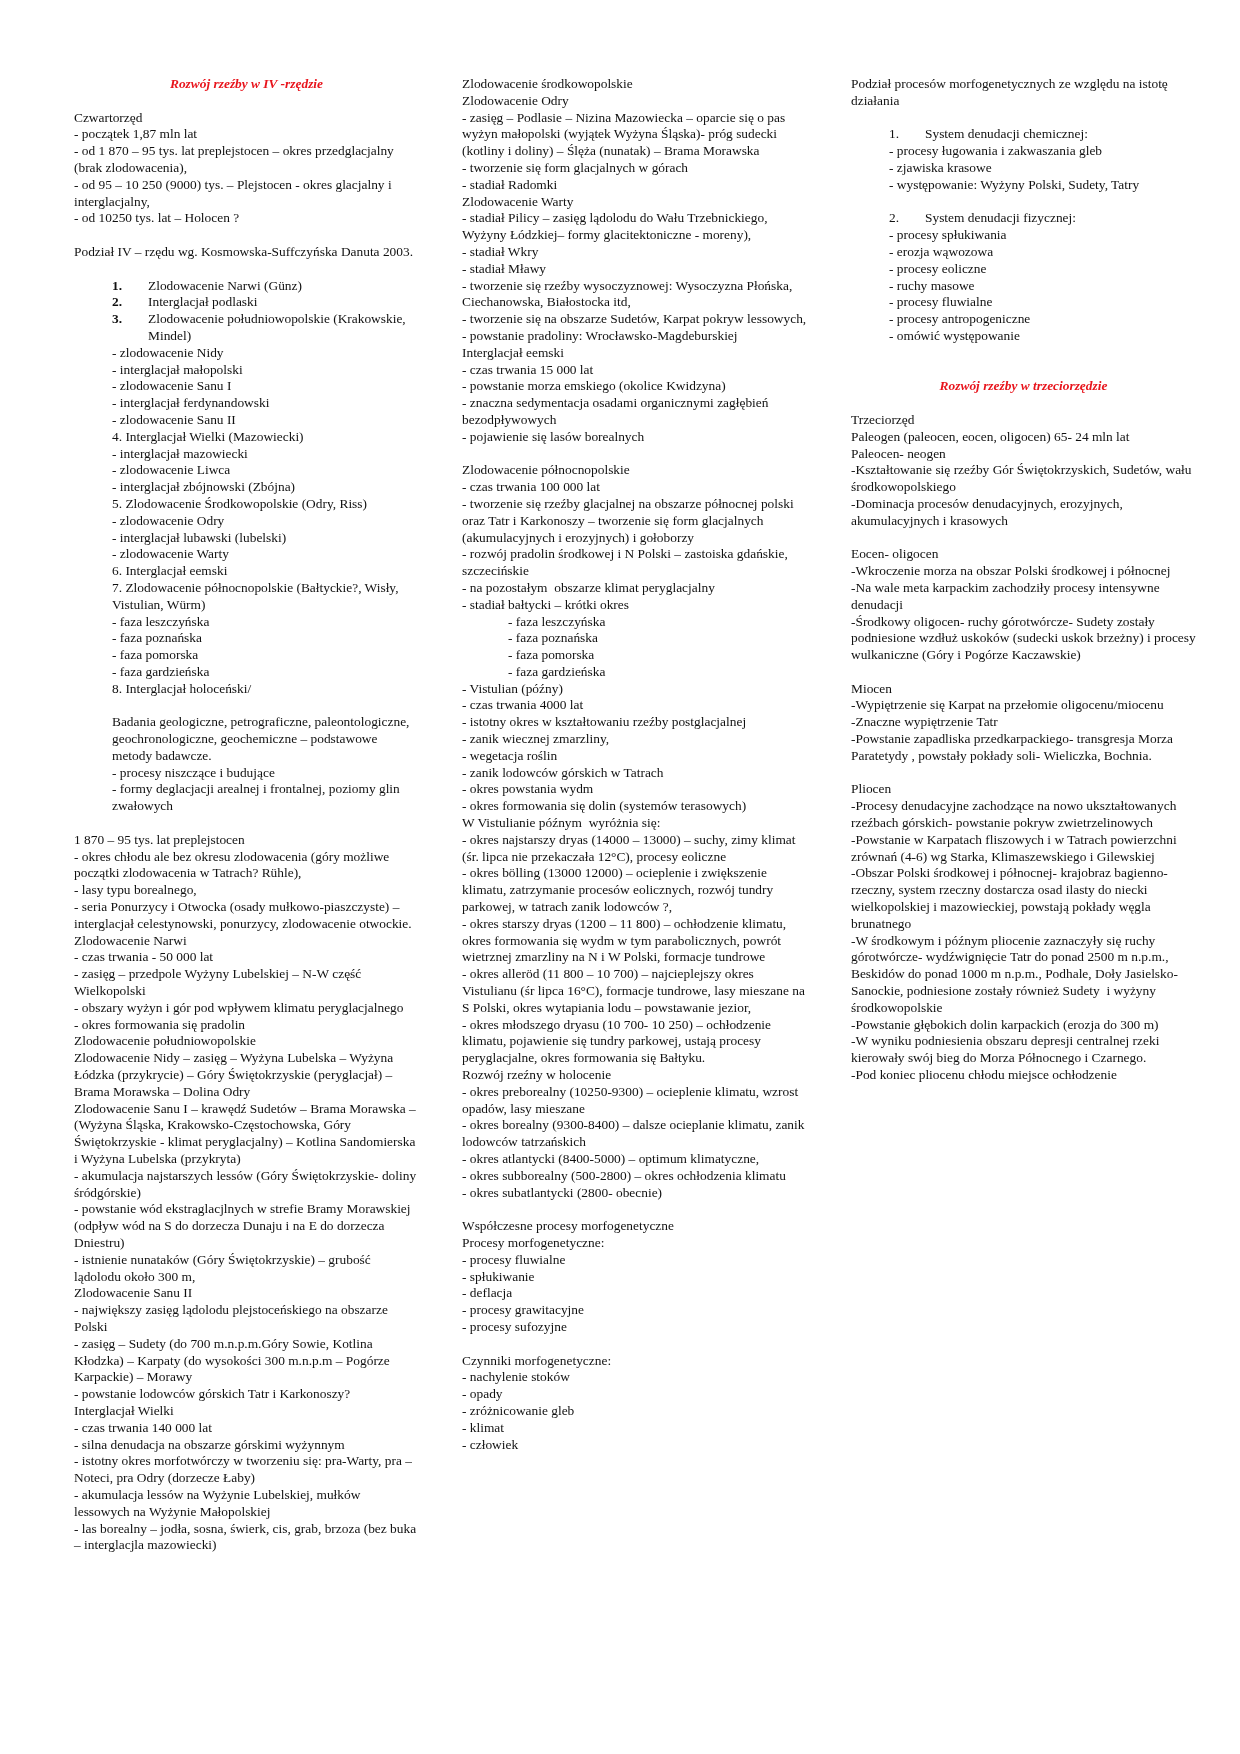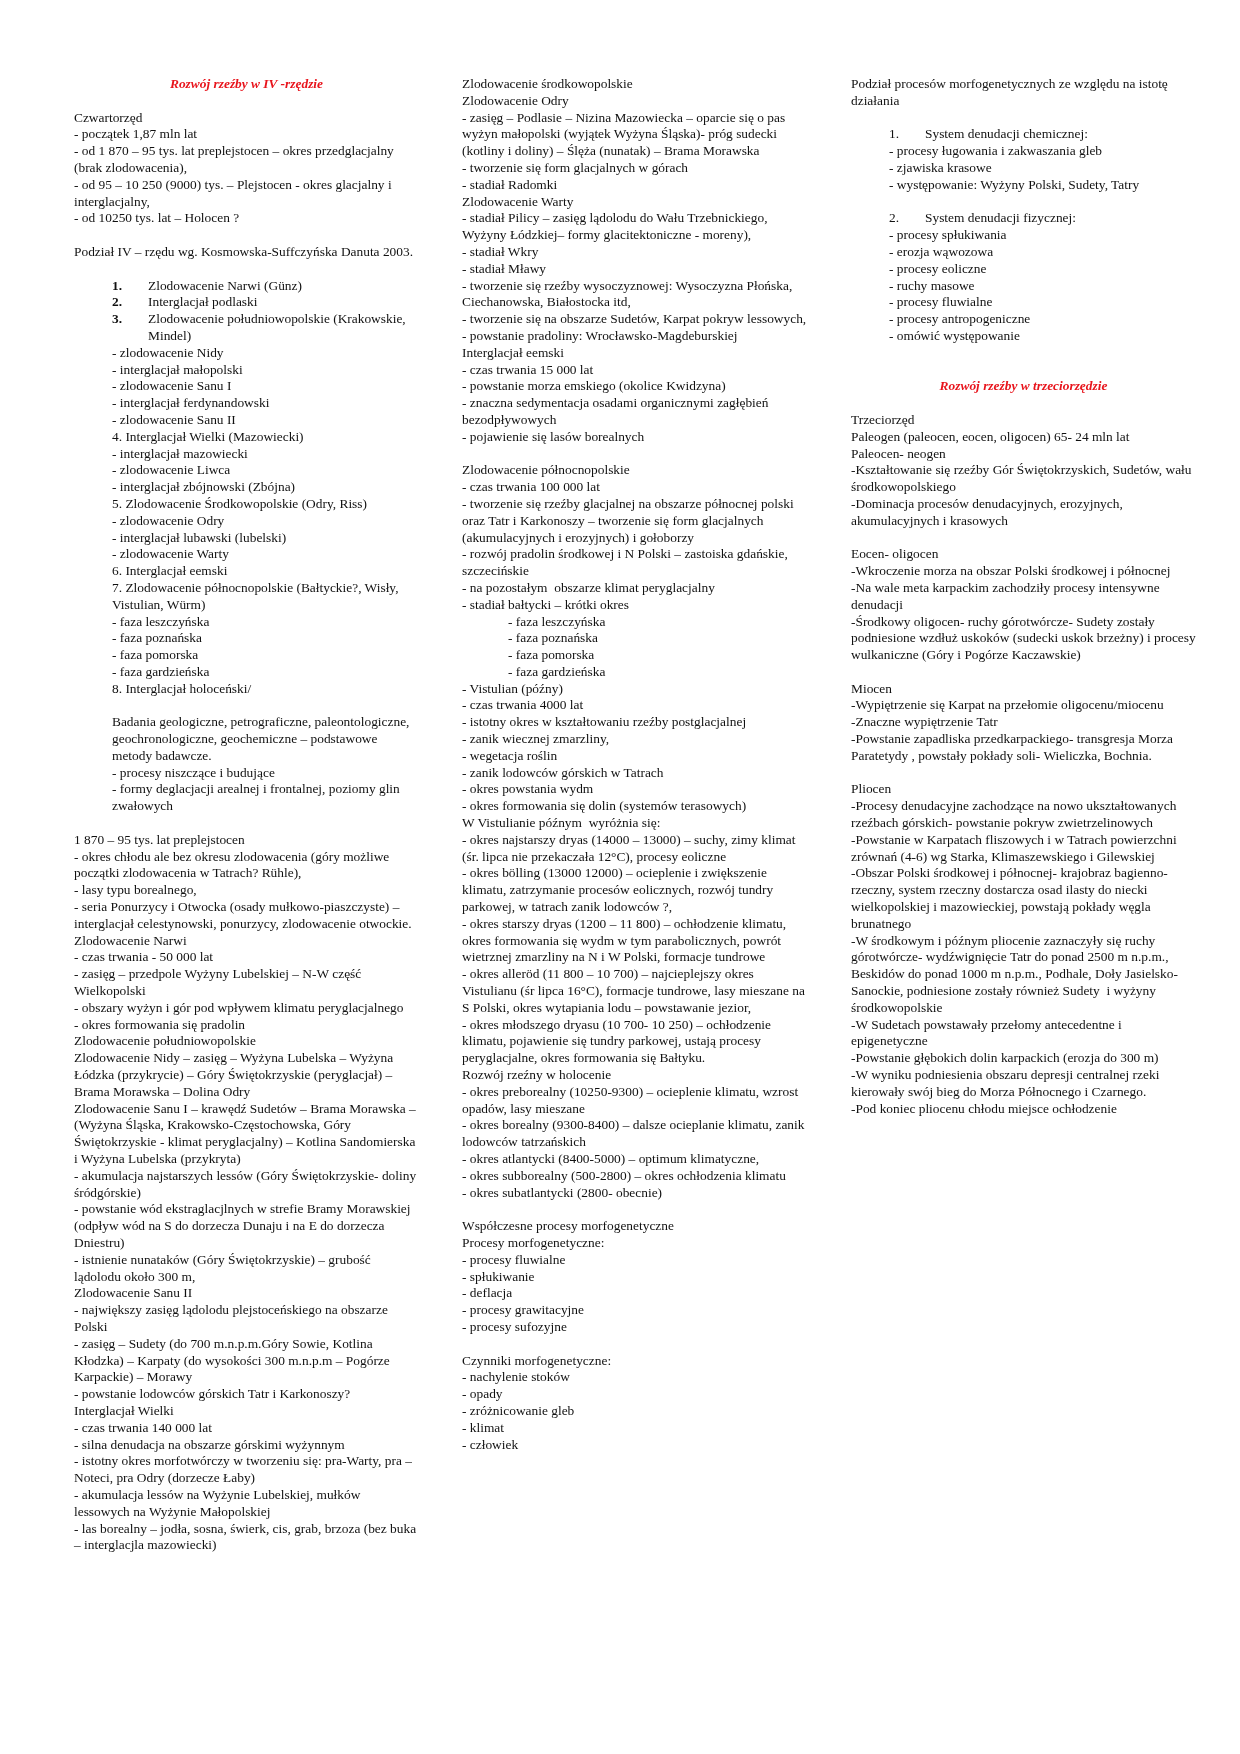--- a/index.html
+++ b/index.html
@@ -215,17 +215,16 @@
   <p class="line bold">Miocen</p>
   <p class="line">-Wypiętrzenie się Karpat na przełomie oligocenu/miocenu</p>
   <p class="line">-Znaczne wypiętrzenie Tatr</p>
   <p class="line">-Powstanie zapadliska przedkarpackiego- transgresja Morza Paratetydy , powstały pokłady soli- Wieliczka, Bochnia.</p>
   <div class="gap"></div>
   <p class="line bold">Pliocen</p>
   <p class="line">-Procesy denudacyjne zachodzące na nowo ukształtowanych rzeźbach górskich- powstanie pokryw zwietrzelinowych</p>
   <p class="line">-Powstanie w Karpatach fliszowych i w Tatrach powierzchni zrównań (4-6) wg Starka, Klimaszewskiego i Gilewskiej</p>
   <p class="line">-Obszar Polski środkowej i północnej- krajobraz bagienno- rzeczny, system rzeczny dostarcza osad ilasty do niecki wielkopolskiej i mazowieckiej, powstają pokłady węgla brunatnego</p>
   <p class="line">-W środkowym i późnym pliocenie zaznaczyły się ruchy górotwórcze- wydźwignięcie Tatr do ponad 2500 m n.p.m., Beskidów do ponad 1000 m n.p.m., Podhale, Doły Jasielsko- Sanockie, podniesione zostały również Sudety  i wyżyny środkowopolskie</p>
-  <p class="line">-W Sudetach powstawały przełomy antecedentne i epigenetyczne</p>
   <p class="line">-Powstanie głębokich dolin karpackich (erozja do 300 m)</p>
   <p class="line">-W wyniku podniesienia obszaru depresji centralnej rzeki kierowały swój bieg do Morza Północnego i Czarnego.</p>
   <p class="line">-Pod koniec pliocenu chłodu miejsce ochłodzenie</p>
 </div>
 
 </body></html>

